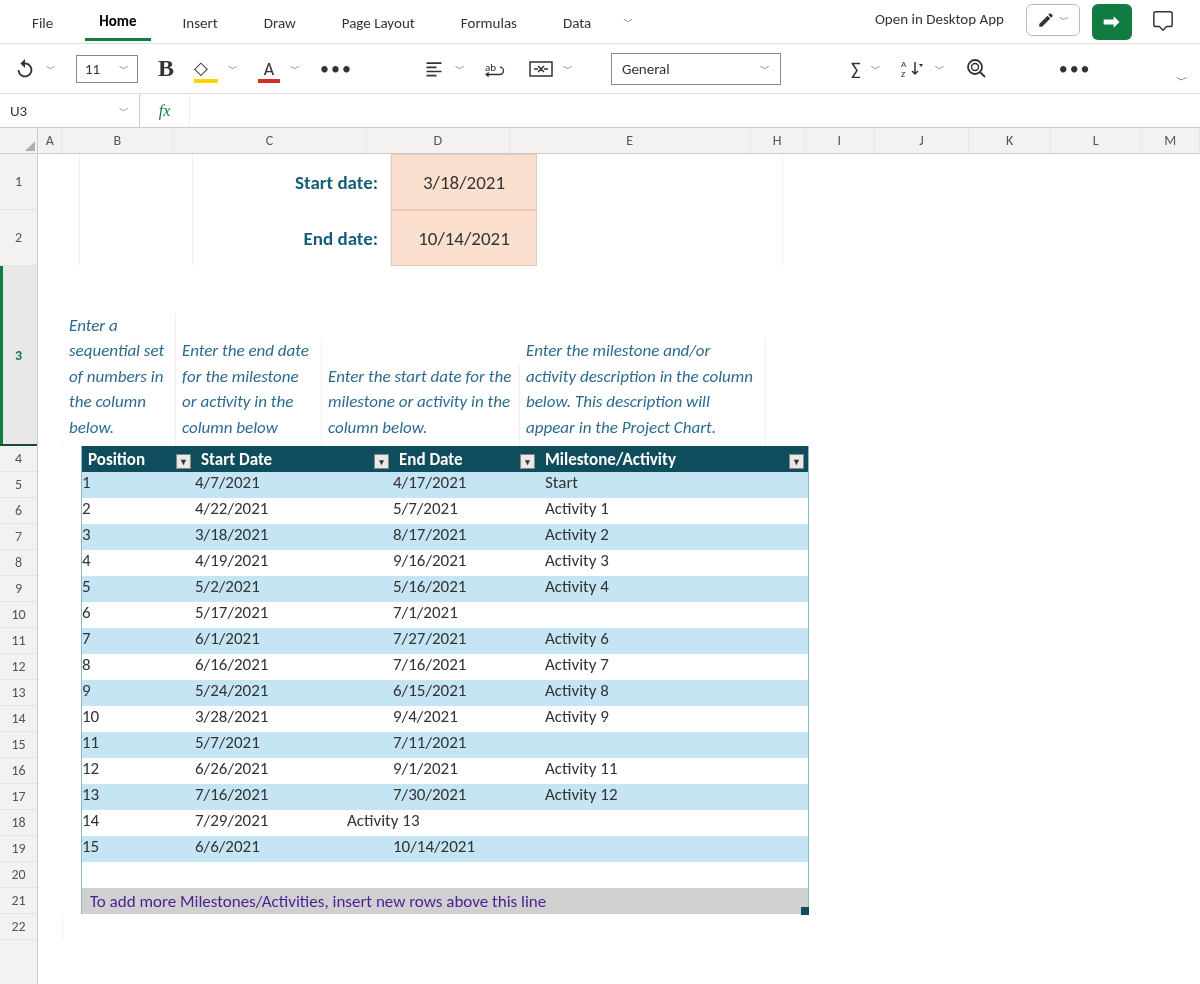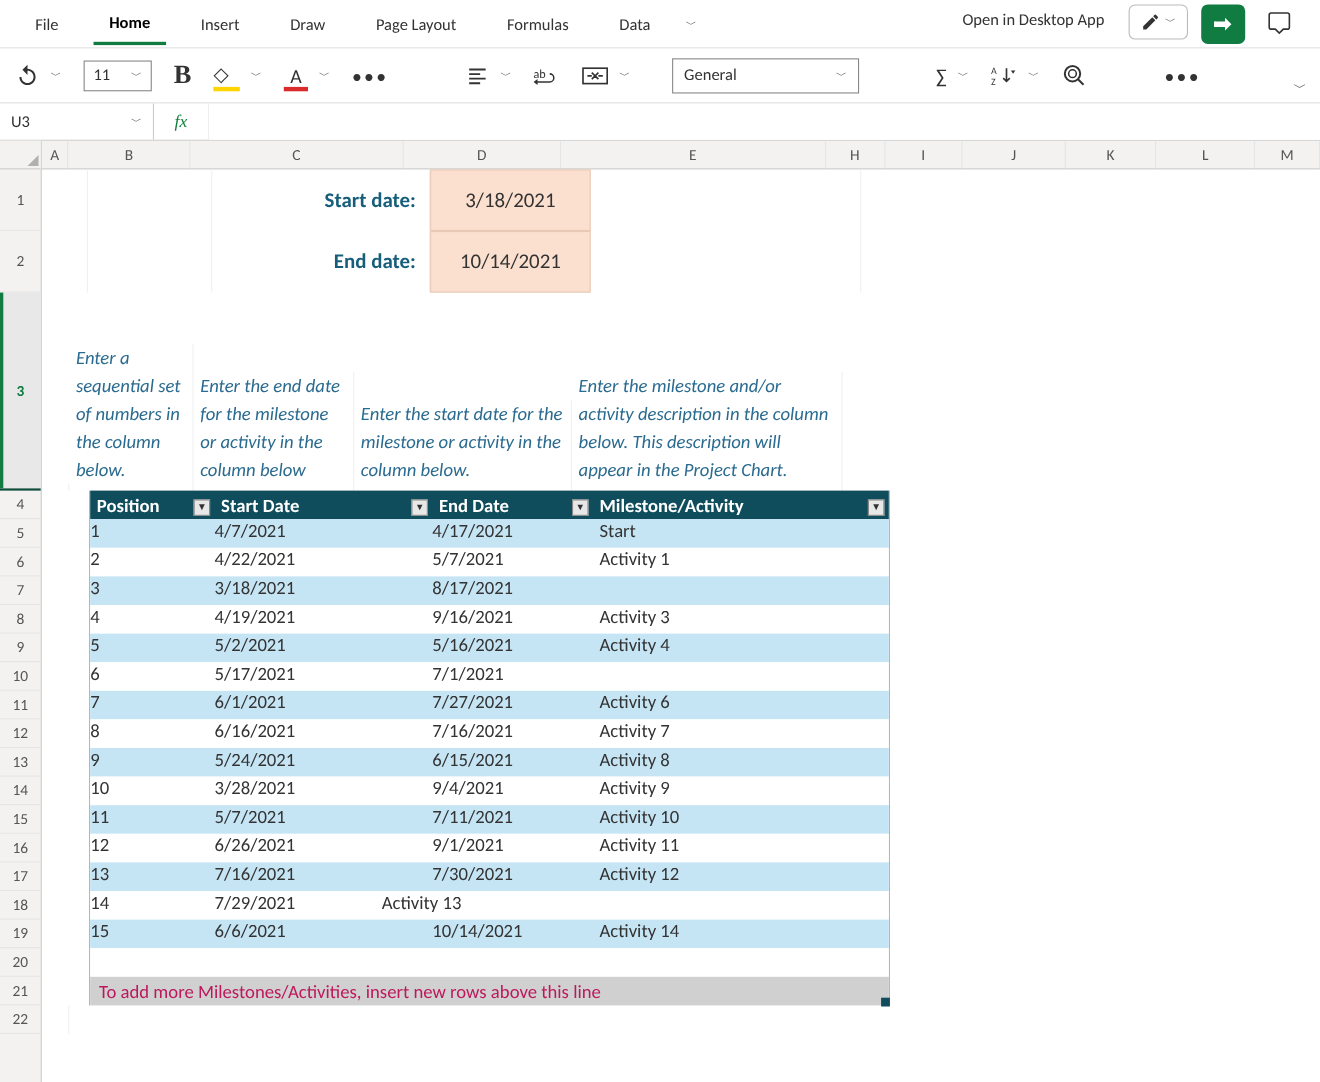--- a/index.html
+++ b/index.html
@@ -67,21 +67,21 @@
 .dd { width: 15px; height: 15px; background: #e8e8e8; border: 1px solid #888; display: inline-flex; align-items: center; justify-content: center; font-size: 9px; color: #333; position:absolute; right:4px; top:5px;}
 
 .trow { height: 26px; display:flex; }
 .trow.even { background: #c5e5f5; }
 .trow.odd { background: #fff; }
 .trow .cell{border:none;}
 .trow .cB{justify-content:center;}
 .trow .cC, .trow .cD{justify-content:center;}
 .trow .cE{justify-content:flex-start; padding-left:6px;}
 
-.addmore { background: #d0d0d0; color: #be185d; padding: 3px 8px; font-size: 17px; height:26px; display:flex; align-items:center;}
+.addmore { background: #d0d0d0; color: #4c1d95; padding: 3px 8px; font-size: 17px; height:26px; display:flex; align-items:center;}
 .tablewrap{border-left:1px solid #8fb8cc; border-right:1px solid #8fb8cc; width:728px; margin-left:43px; position:relative;}
 .tablewrap::after{content:"";position:absolute;right:-1px;bottom:-1px;width:8px;height:8px;background:#0f4c5c;}
 
 svg { display: block; }
 </style>
 </head>
 <body>
 
 <div class="ribbon-tabs">
   <div class="tab">File</div>
@@ -293,20 +293,21 @@
             <div class="trow odd">
               <div class="cell cB">2</div>
               <div class="cell cC">4/22/2021</div>
               <div class="cell cD">5/7/2021</div>
               <div class="cell cE" style="flex:1">Activity 1</div>
             </div>
             <div class="trow even">
               <div class="cell cB">3</div>
               <div class="cell cC">3/18/2021</div>
               <div class="cell cD">8/17/2021</div>
+              <div class="cell cE" style="flex:1">Activity 2</div>
             </div>
             <div class="trow odd">
               <div class="cell cB">4</div>
               <div class="cell cC">4/19/2021</div>
               <div class="cell cD">9/16/2021</div>
               <div class="cell cE" style="flex:1">Activity 3</div>
             </div>
             <div class="trow even">
               <div class="cell cB">5</div>
               <div class="cell cC">5/2/2021</div>
@@ -339,21 +340,20 @@
             <div class="trow odd">
               <div class="cell cB">10</div>
               <div class="cell cC">3/28/2021</div>
               <div class="cell cD">9/4/2021</div>
               <div class="cell cE" style="flex:1">Activity 9</div>
             </div>
             <div class="trow even">
               <div class="cell cB">11</div>
               <div class="cell cC">5/7/2021</div>
               <div class="cell cD">7/11/2021</div>
-              <div class="cell cE" style="flex:1">Activity 10</div>
             </div>
             <div class="trow odd">
               <div class="cell cB">12</div>
               <div class="cell cC">6/26/2021</div>
               <div class="cell cD">9/1/2021</div>
               <div class="cell cE" style="flex:1">Activity 11</div>
             </div>
             <div class="trow even">
               <div class="cell cB">13</div>
               <div class="cell cC">7/16/2021</div>
@@ -362,21 +362,20 @@
             </div>
             <div class="trow odd">
               <div class="cell cB">14</div>
               <div class="cell cD">7/29/2021</div>
               <div class="cell cE" style="flex:1">Activity 13</div>
             </div>
             <div class="trow even">
               <div class="cell cB">15</div>
               <div class="cell cC">6/6/2021</div>
               <div class="cell cD">10/14/2021</div>
-              <div class="cell cE" style="flex:1">Activity 14</div>
             </div>
           </div>
         <div class="trow odd">
             <div class="cell cB"></div>
             <div class="cell cC"></div>
             <div class="cell cD"></div>
             <div class="cell" style="flex:1"></div>
           </div>
         <div class="addmore">To add more Milestones/Activities, insert new rows above this line</div>
       </div>

